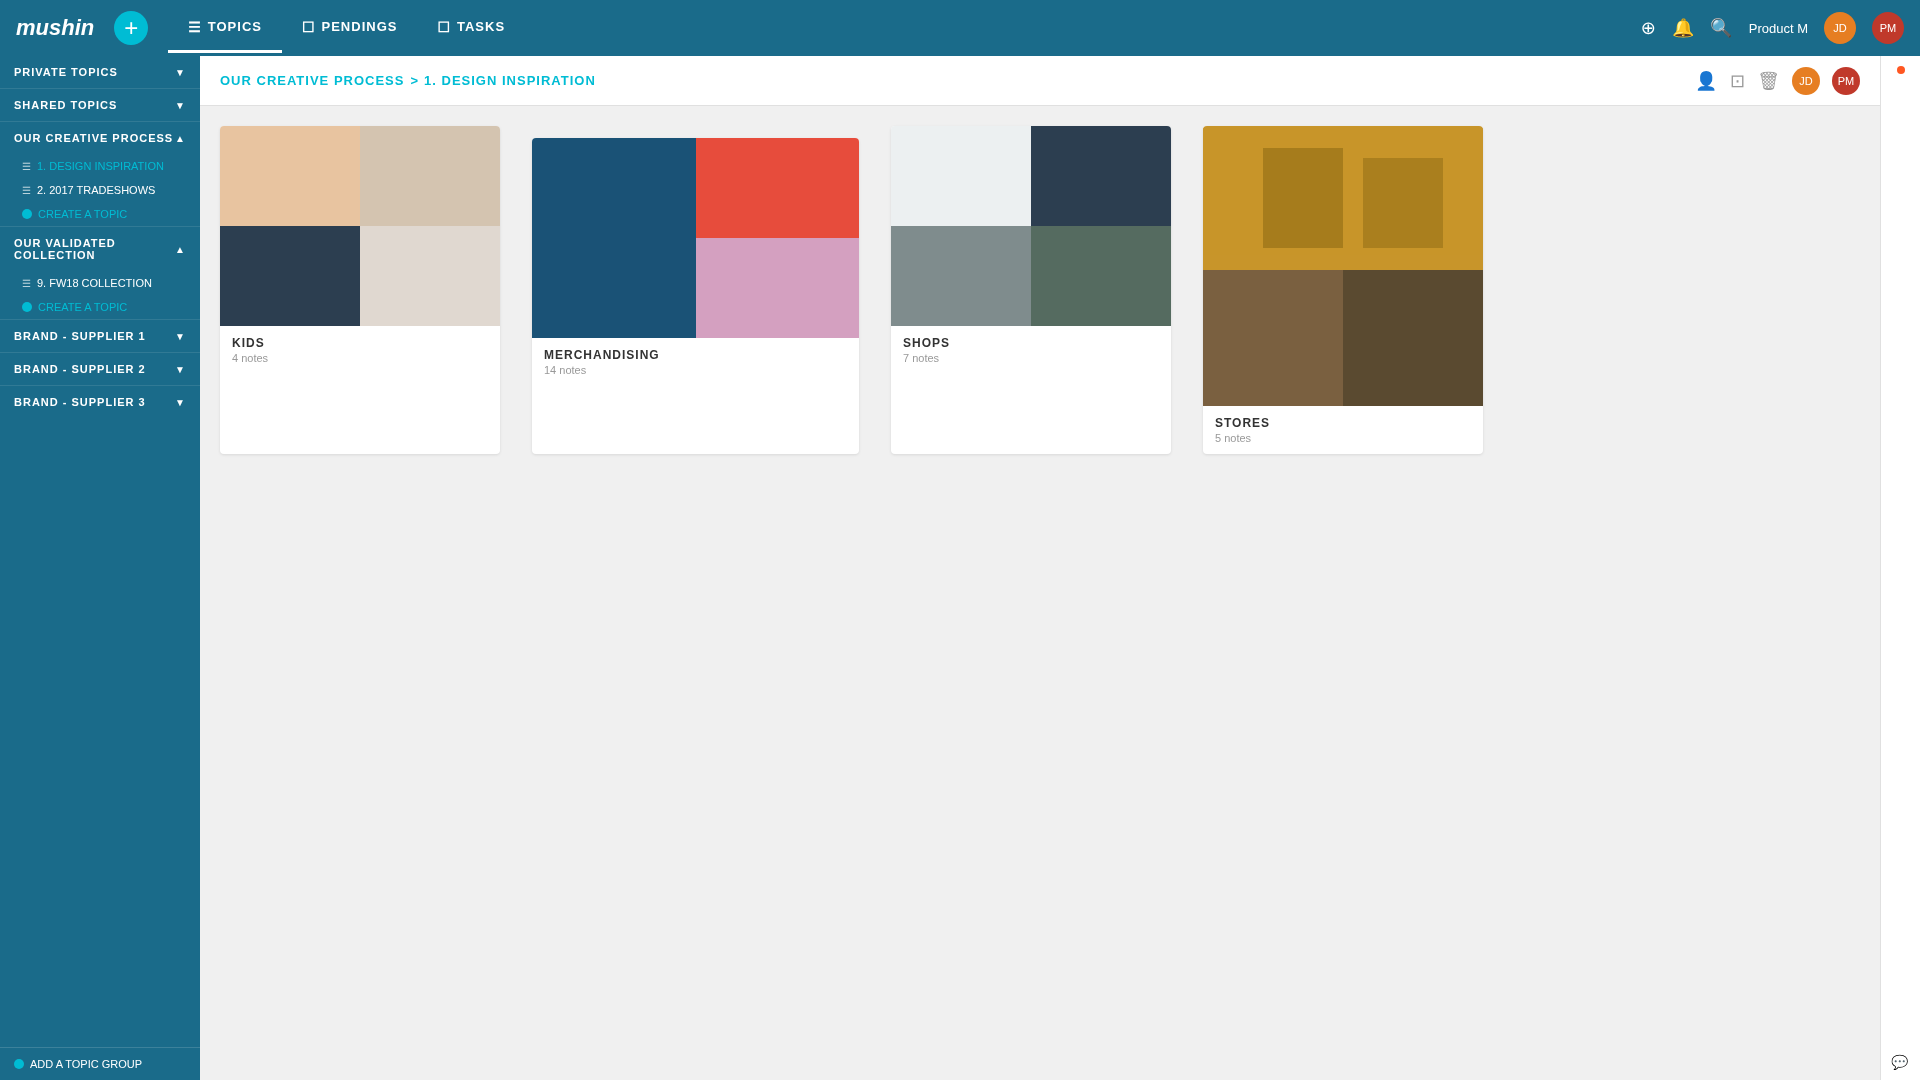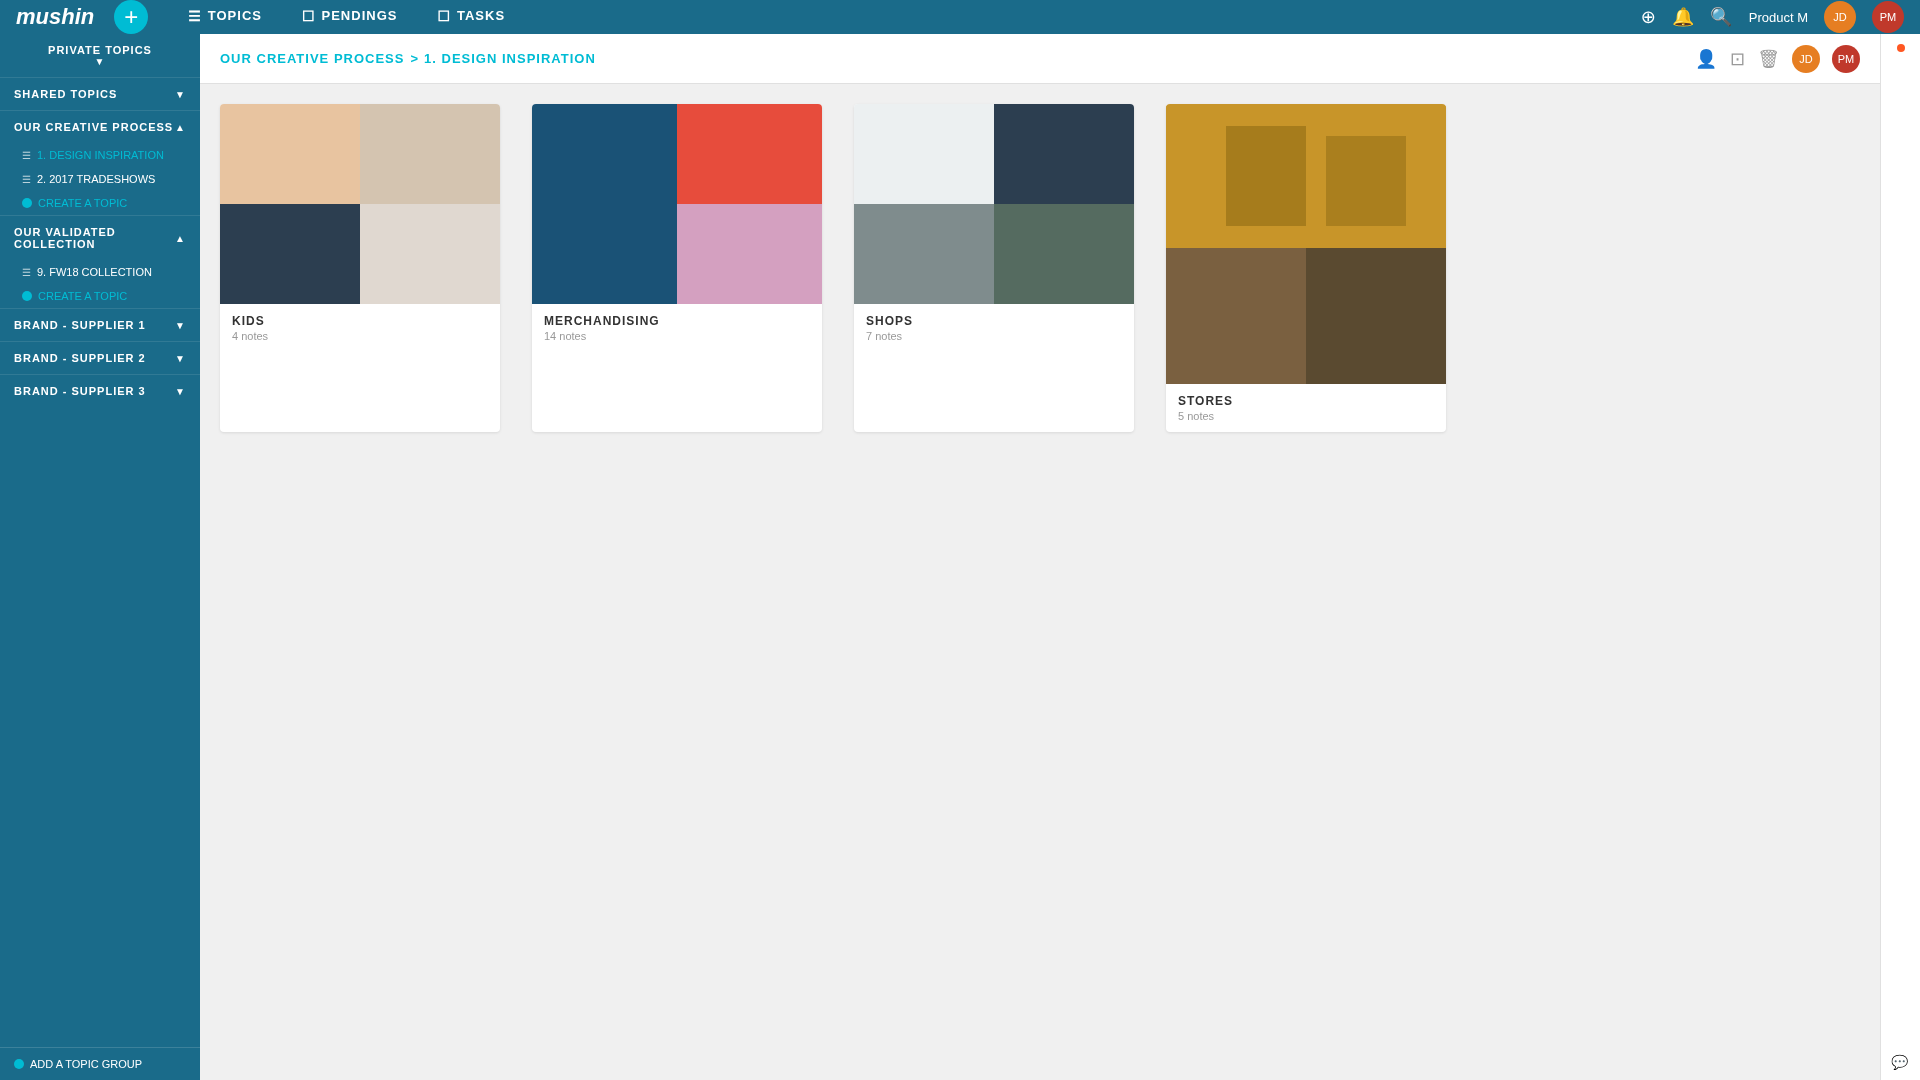--- a/index.html
+++ b/index.html
@@ -1,20 +1,20 @@
 <!DOCTYPE html>
 <html><head>
   <meta charset="utf-8">
   <style>
     * { margin: 0; padding: 0; box-sizing: border-box; }
     body { font-family: 'Arial', sans-serif; background: #f0f0f0; display: flex; flex-direction: column; height: 1080px; width: 1920px; overflow: hidden; }
 
     
     .top-nav {
-      display: flex; align-items: center; background: #1a6b8a; height: 34px; padding: 0 16px; flex-shrink: 0;
+      display: flex; align-items: center; background: #1a6b8a; height: 56px; padding: 0 16px; flex-shrink: 0;
     }
     .logo { color: white; font-size: 22px; font-weight: bold; font-style: italic; margin-right: 20px; }
     .add-btn {
       width: 34px; height: 34px; border-radius: 50%; background: #00bcd4; border: none; color: white;
       font-size: 24px; cursor: pointer; display: flex; align-items: center; justify-content: center; margin-right: 20px;
     }
     .nav-tabs { display: flex; gap: 0; }
     .nav-tab {
       color: white; padding: 0 20px; height: 50px; display: flex; align-items: center; gap: 6px;
       font-size: 13px; font-weight: bold; letter-spacing: 1px; cursor: pointer; border-bottom: 3px solid transparent; text-decoration: none;
@@ -31,21 +31,21 @@
     
     .sidebar {
       width: 200px; background: #1a6b8a; color: white; display: flex; flex-direction: column;
       overflow-y: auto; flex-shrink: 0;
     }
     .sidebar-section-header {
       padding: 10px 14px; font-size: 11px; font-weight: bold; letter-spacing: 1px;
       display: flex; align-items: center; justify-content: space-between; cursor: pointer;
       border-top: 1px solid rgba(255,255,255,0.1);
     }
-    .sidebar-section-header:first-child { border-top: none; flex-direction: column; }
+    .sidebar-section-header:first-child { border-top: none; }
     .sidebar-chevron { font-size: 10px; }
     .sidebar-item {
       padding: 6px 14px 6px 22px; font-size: 11px; cursor: pointer; display: flex; align-items: center; gap: 6px;
     }
     .sidebar-item.active { color: #00bcd4; }
     .sidebar-item-icon { font-size: 10px; color: rgba(255,255,255,0.7); }
     .create-topic-btn {
       padding: 6px 14px 6px 22px; font-size: 11px; cursor: pointer; display: flex; align-items: center; gap: 6px; color: #00bcd4;
     }
     .create-topic-dot { width: 10px; height: 10px; border-radius: 50%; background: #00bcd4; flex-shrink: 0; }
@@ -228,21 +228,21 @@
             <div class="topic-img" style="background:#2c3e50;"></div>
             <div class="topic-img" style="background:#e0d8d0;"></div>
           </div>
           <div class="topic-info">
             <div class="topic-name">KIDS</div>
             <div class="topic-notes">4 notes</div>
           </div>
         </div>
 
 
-        <div class="topic-card" style="width:290px;">
+        <div class="topic-card" style="width:327px;margin-top:12px;">
           <div style="height:200px; display:grid; grid-template-columns:1fr 1fr; grid-template-rows:1fr 1fr; gap:0;">
             <div style="grid-column:1; grid-row:1/3; background:#1a5276;"></div>
             <div style="background:#e74c3c;"></div>
             <div style="background:#d4a0c0;"></div>
           </div>
           <div class="topic-info">
             <div class="topic-name">MERCHANDISING</div>
             <div class="topic-notes">14 notes</div>
           </div>
         </div>

